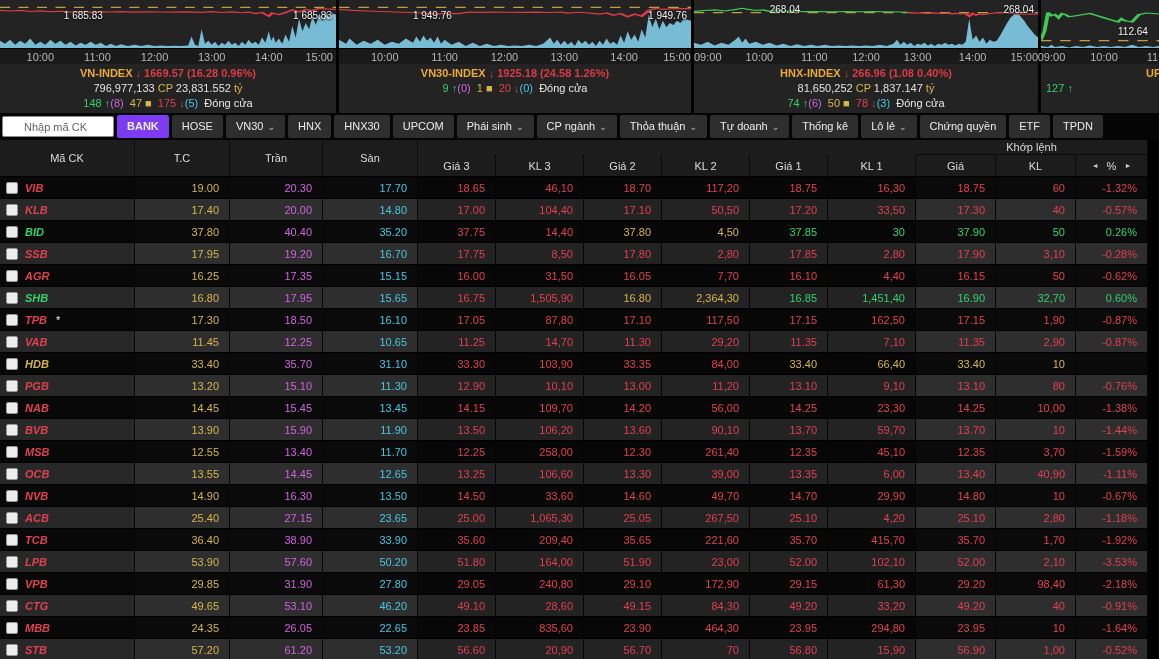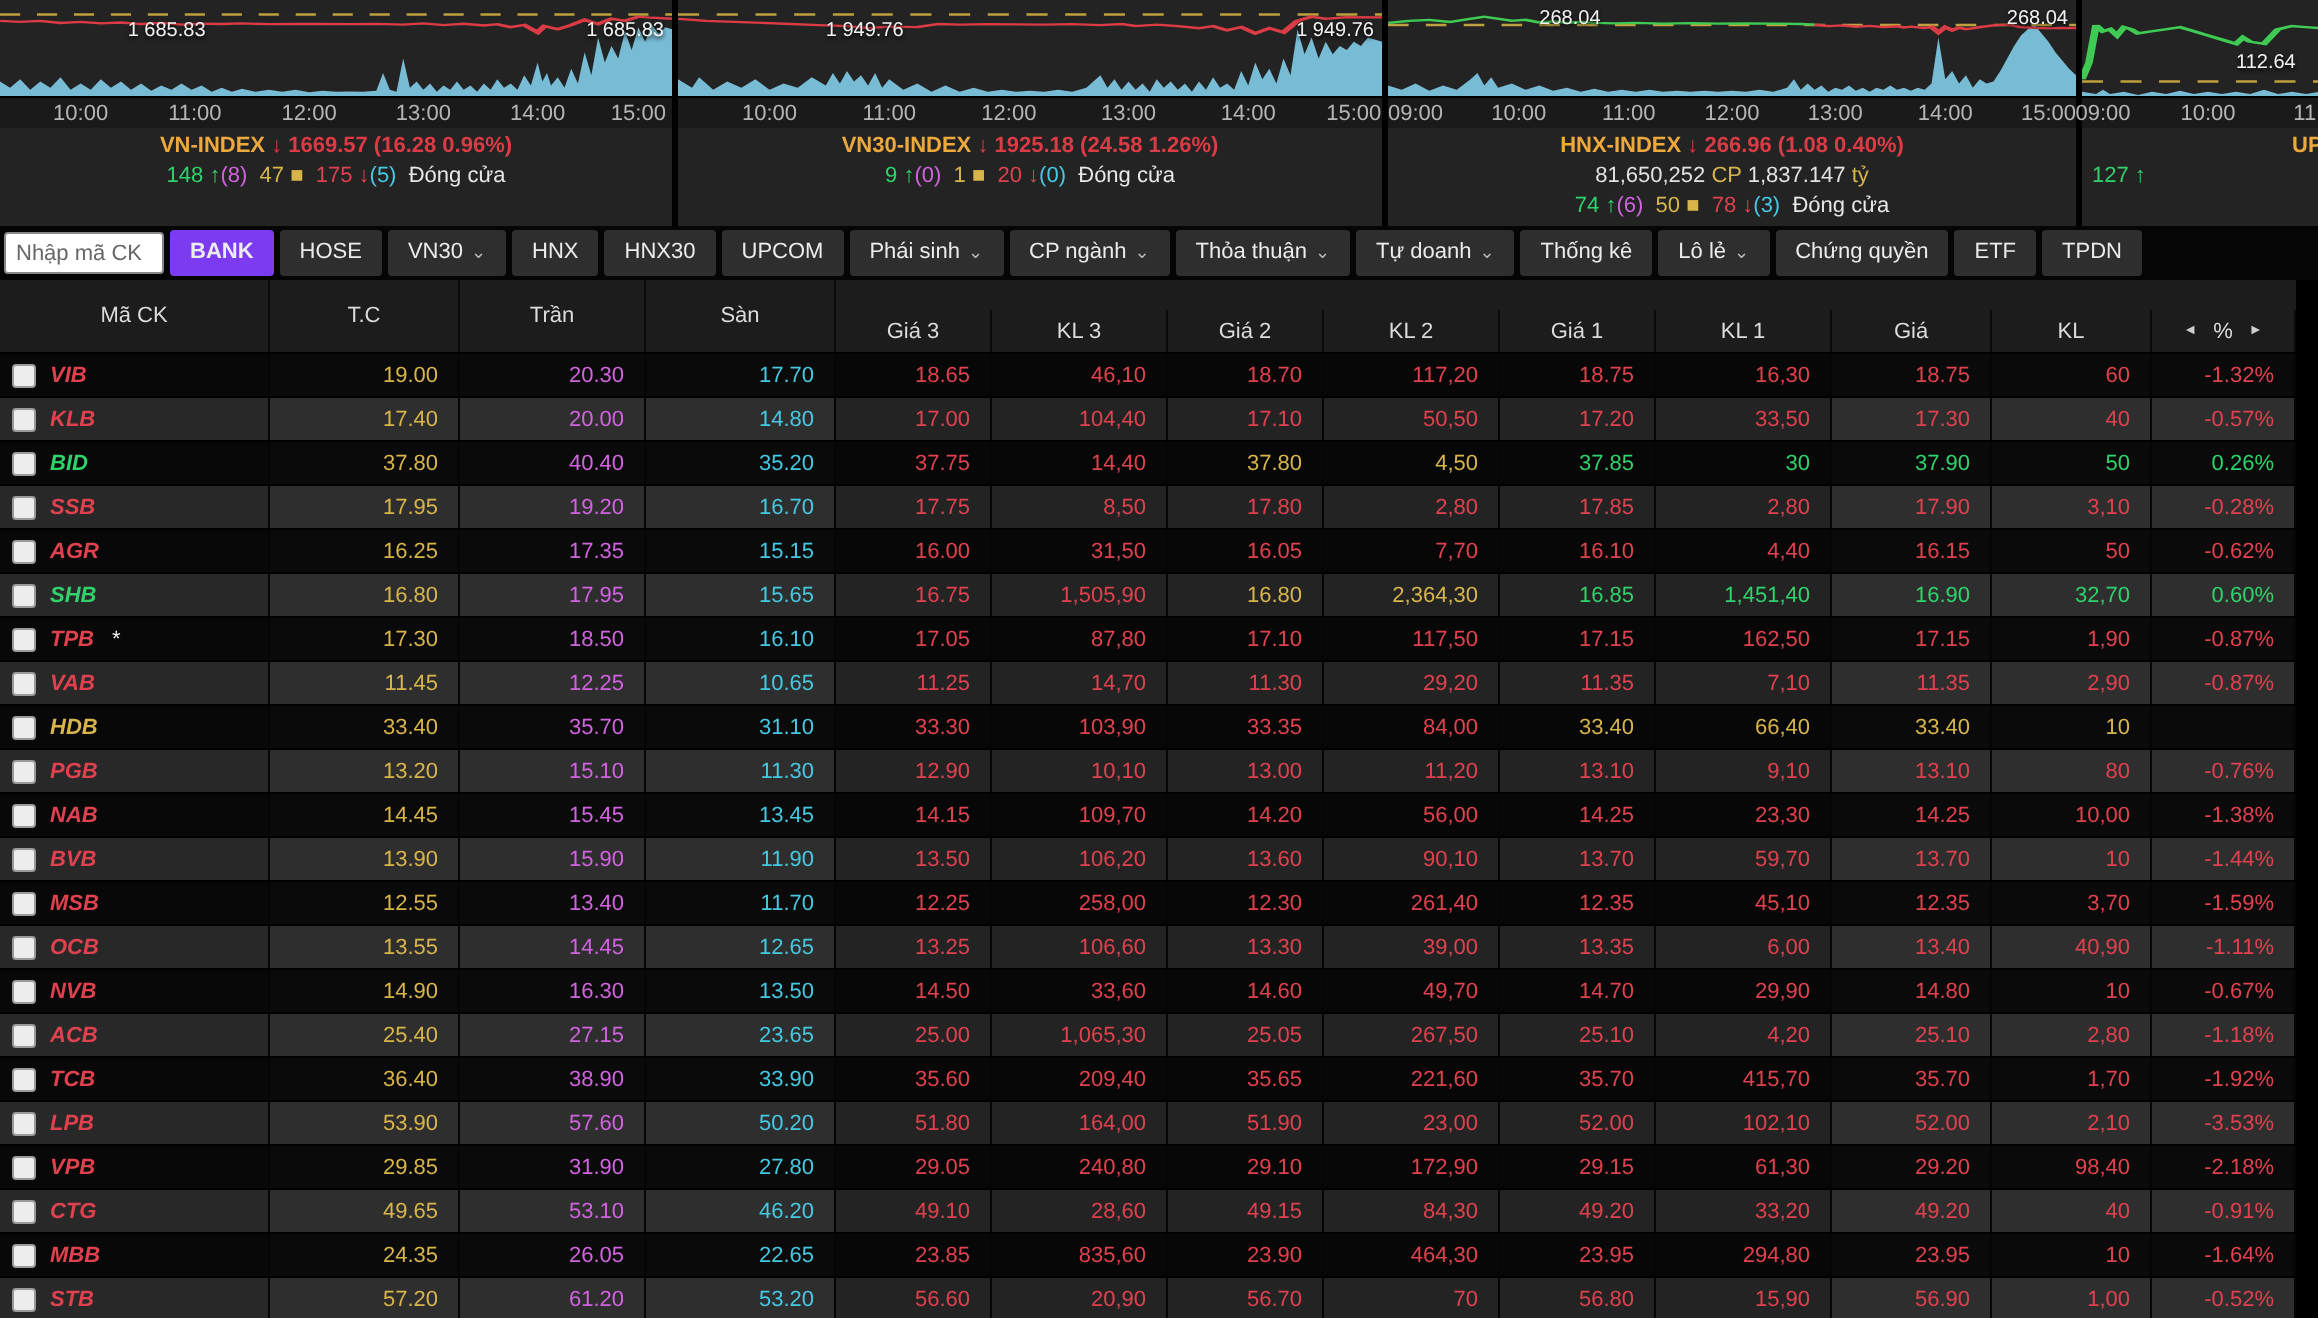--- a/index.html
+++ b/index.html
@@ -32,21 +32,21 @@
   .s3 .ceil{color:#d263e0;}
   .s3 .refq{color:#d8b54b;}
   .s3 .down{color:#e0414e;}
   .s3 .floor{color:#45c8e2;}
   .s3 .status{color:#e8e8e8;}
   .panel-upcom .s1{text-align:left;padding-left:105px;}
   .panel-upcom .s3{text-align:left;padding-left:5px;}
   
   .tabbar{height:27px;background:#050505;display:flex;align-items:center;gap:3px;padding:0 2px;}
   .symsearch{width:68px;height:19px;border:1px solid #888;border-radius:2px;background:#fff;
-    font-size:11px;padding:0 5px;color:#222;font-family:"Liberation Sans",sans-serif;}
+    font-size:11px;padding:0 21px;color:#222;font-family:"Liberation Sans",sans-serif;}
   .symsearch::placeholder{color:#666;}
   .tab{background:#2e2e2e;color:#ececec;font-size:11px;padding:0 10px;height:23px;line-height:23px;
     border-radius:2px;cursor:pointer;white-space:nowrap;}
   .tab.active{background:#7c3bf0;font-weight:700;}
   .tab .caret{font-size:9px;opacity:.75;margin-left:4px;}
   
   .gridtable{background:#000;}
   .thead,.trow{display:grid;grid-template-columns:135px 95px 93px 95px 78px 88px 78px 88px 78px 88px 80px 80px 72px 11px;}
   .thead{height:36px;grid-template-rows:15px 21px;background:#1c1c1c;color:#dcdcdc;font-size:11px;border-bottom:1px solid #000;}
   .hcell{display:flex;align-items:center;justify-content:center;border-right:1px solid #0a0a0a;overflow:hidden;}
@@ -88,20 +88,21 @@
     <div class="axis">
         <span style="left: 12%;">10:00</span>
         <span style="left: 29%;">11:00</span>
         <span style="left: 46%;">12:00</span>
         <span style="left: 63%;">13:00</span>
         <span style="left: 80%;">14:00</span>
         <span style="left: 95%;">15:00</span>
       </div>
     <div class="summary">
       <div class="s1"><span class="iname">VN-INDEX</span> <span class="ival">↓ 1669.57  (16.28  0.96%)</span></div>
+      <div class="s2"><span>796,977,133</span> <span class="yel">CP</span> <span>23,831.552</span> <span class="yel">tỷ</span></div>
       <div class="s3"><span class="up">148 ↑</span><span class="ceil">(8)</span>&nbsp; <span class="refq">47 ■</span>&nbsp; <span class="down">175 ↓</span><span class="floor">(5)</span>&nbsp; <span class="status">Đóng cửa</span></div>
     </div>
   </div>
 
   <div class="panel" style="width:352px">
     <div class="plotwrap">
       <svg viewBox="0 0 100 46" preserveAspectRatio="none">
         <path class="vol" d="M0,46 L0,38 L2,42 L3,37 L5,43 L7,39 L9,42 L11,38 L13,43 L15,40 L17,42 L19,37 L21,41 L22,35 L23,40 L24,34 L25,39 L26,36 L27,41 L28,35 L29,42 L30,38 L32,43 L34,40 L36,44 L38,41 L40,44 L42,42 L44,44 L46,43 L48,44 L50,43.5 L52,44 L54,43 L56,44 L58,42 L60,36 L61,42 L62,38 L63,43 L64,39 L65,43 L66,40 L67,44 L68,38 L69,42 L70,39 L71,43 L72,40 L73,44 L74,39 L75,43 L76,37 L77,42 L78,40 L79,43 L80,34 L81,41 L82,30 L83,38 L84,33 L85,40 L86,28 L87,36 L88,14 L89,26 L90,18 L91,28 L92,20 L93,26 L94,22 L95,24 L96,20 L97,22 L98,18 L100,20 L100,46 Z"></path>
         <path class="ref" d="M0,7 L100,7"></path>
         <path class="ln g" d=""></path>
@@ -194,20 +195,21 @@
     <div class="tab">ETF</div>
     <div class="tab">TPDN</div>
   </div>
 
 <div class="gridtable">
   <div class="thead">
     <div class="hcell span2" style="grid-column:1">Mã CK</div>
     <div class="hcell span2" style="grid-column:2">T.C</div>
     <div class="hcell span2" style="grid-column:3">Trần</div>
     <div class="hcell span2" style="grid-column:4">Sàn</div>
+    <div class="hcell group" style="grid-column:11/14">Khớp lệnh</div>
     <div class="hcell r2" style="grid-column:5">Giá 3</div>
     <div class="hcell r2" style="grid-column:6">KL 3</div>
     <div class="hcell r2" style="grid-column:7">Giá 2</div>
     <div class="hcell r2" style="grid-column:8">KL 2</div>
     <div class="hcell r2" style="grid-column:9">Giá 1</div>
     <div class="hcell r2" style="grid-column:10">KL 1</div>
     <div class="hcell r2" style="grid-column:11">Giá</div>
     <div class="hcell r2" style="grid-column:12">KL</div>
     <div class="hcell r2 pct-h" style="grid-column:13">
       <span class="arr">◄</span>

